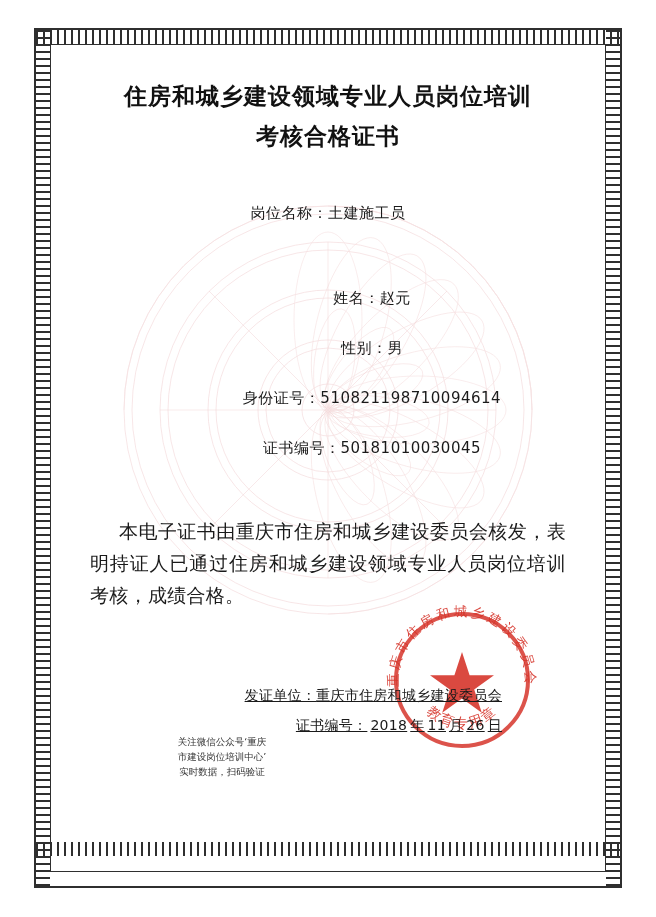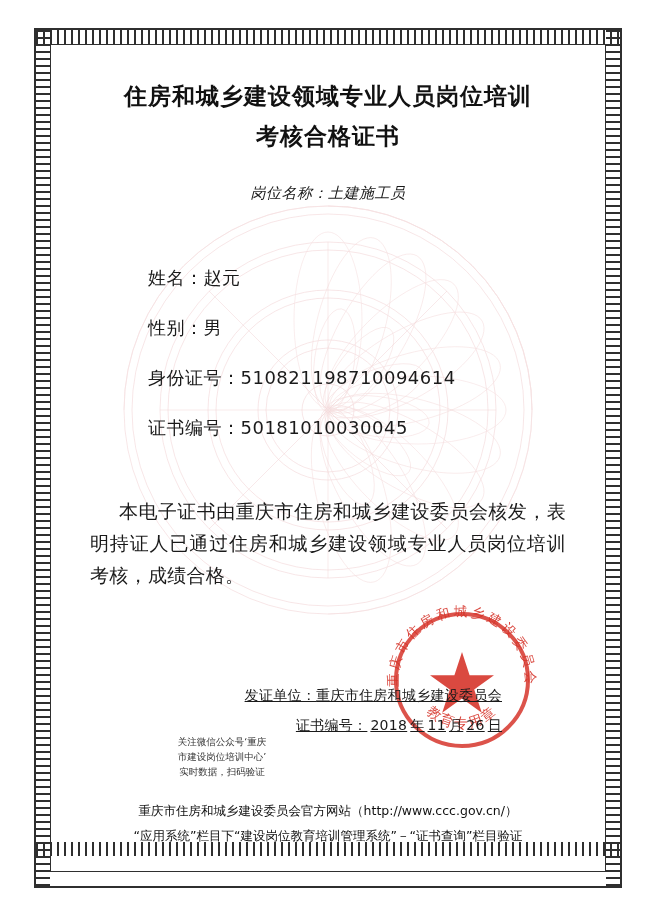--- a/index.html
+++ b/index.html
@@ -109,34 +109,34 @@
     letter-spacing: 1px;
     line-height: 40px;
     color: #111;
     margin-top: 26px;
   }
   .title .line2 { display: block; }
 
   .post-line {
     text-align: center;
     font-size: 15px;
-    margin-top: 28px;
+    margin-top: 48px;
     letter-spacing: 0.5px;
-    font-style: italic;
   }
 
   .fields {
     margin-top: 50px;
     padding-left: 88px;
   }
   .field-row {
-    font-size: 18px;
+    font-size: 15px;
     line-height: 50px;
     letter-spacing: 0.5px;
     white-space: nowrap;
+    text-align: center;
   }
   .field-label { }
   .field-value { }
 
   .statement {
     margin-top: 42px;
     padding: 0 30px;
     font-size: 19px;
     line-height: 32px;
     text-align: justify;
@@ -311,18 +311,14 @@
       <span>证书编号：</span><span class="date-num">2018</span><span>年</span><span class="date-num">11</span><span>月</span><span class="date-num">26</span><span>日</span>
     </div>
   </div>
 
   <div class="wechat-note">
     <div>关注微信公众号‘重庆</div>
     <div>市建设岗位培训中心’</div>
     <div>实时数据，扫码验证</div>
   </div>
 
-  <div class="footer">
-    <span class="fline">重庆市住房和城乡建设委员会官方网站（http://www.ccc.gov.cn/）</span>
-    <span class="fline">“应用系统”栏目下“建设岗位教育培训管理系统”－“证书查询”栏目验证</span>
-  </div>
 
 </div>
 
 </body></html>

